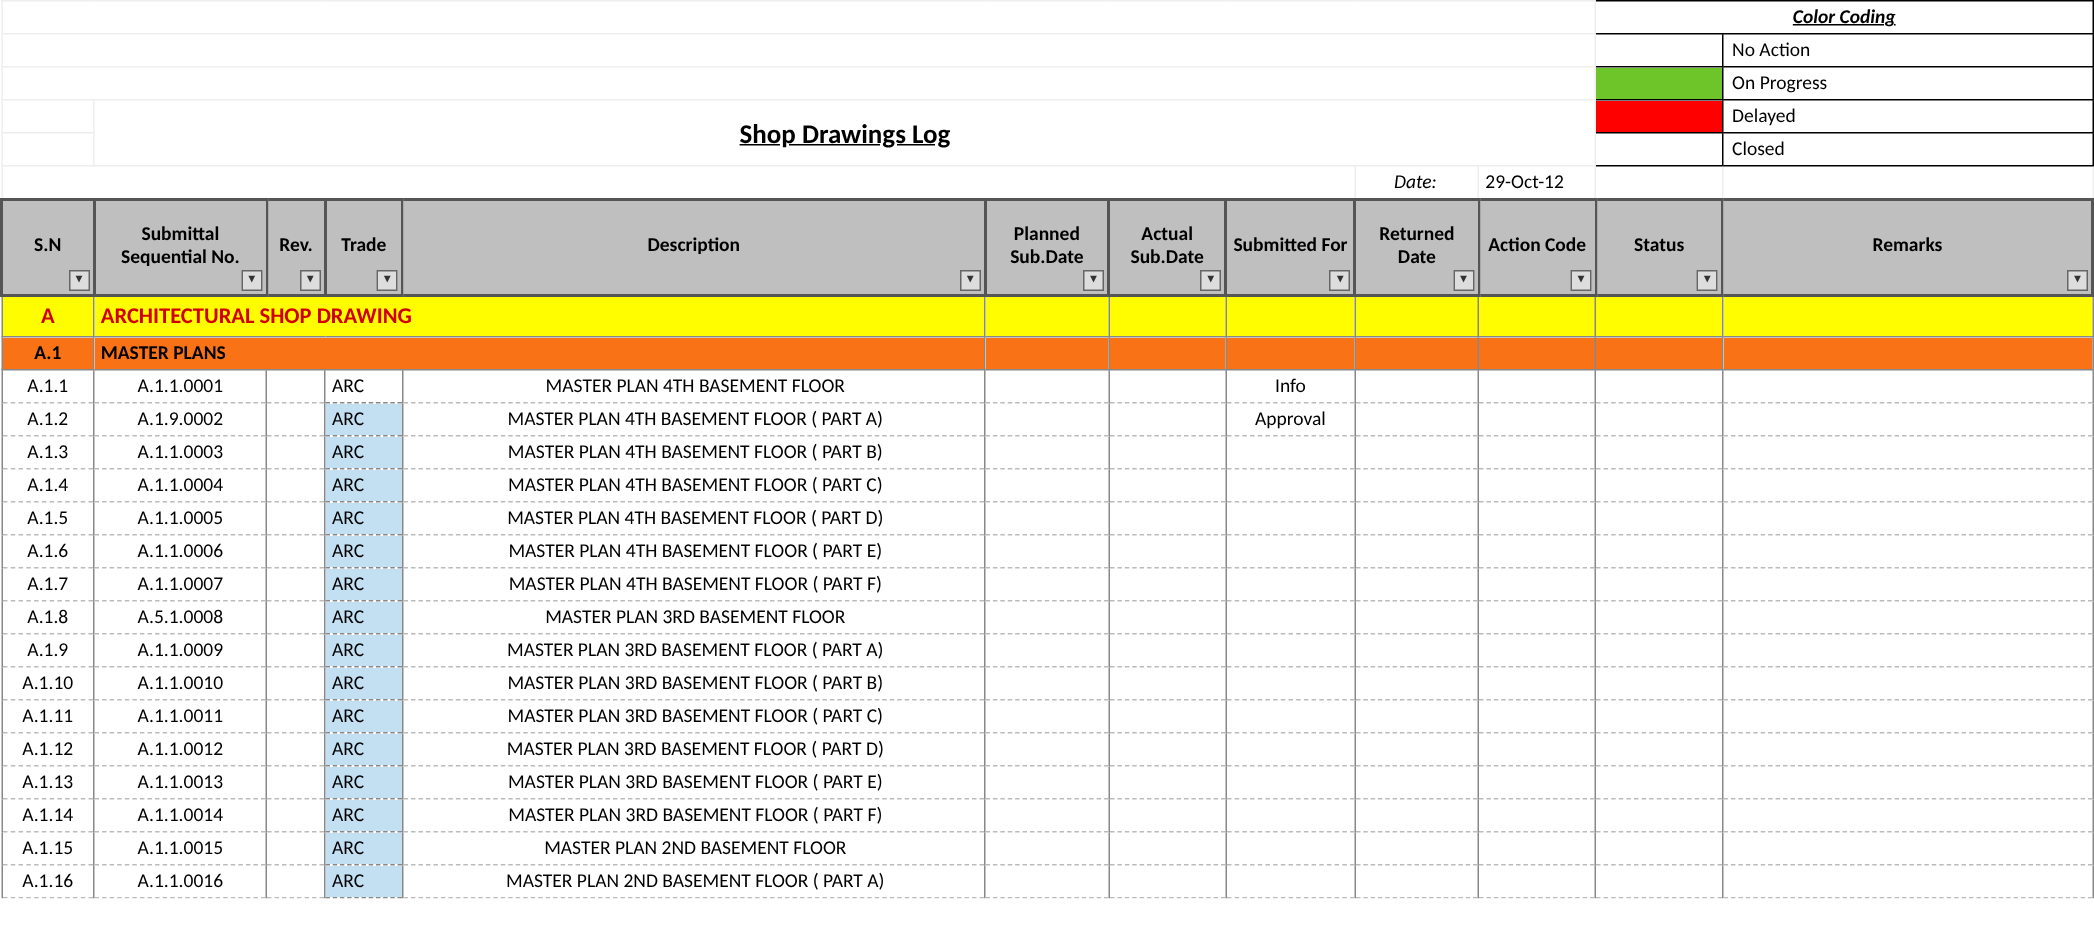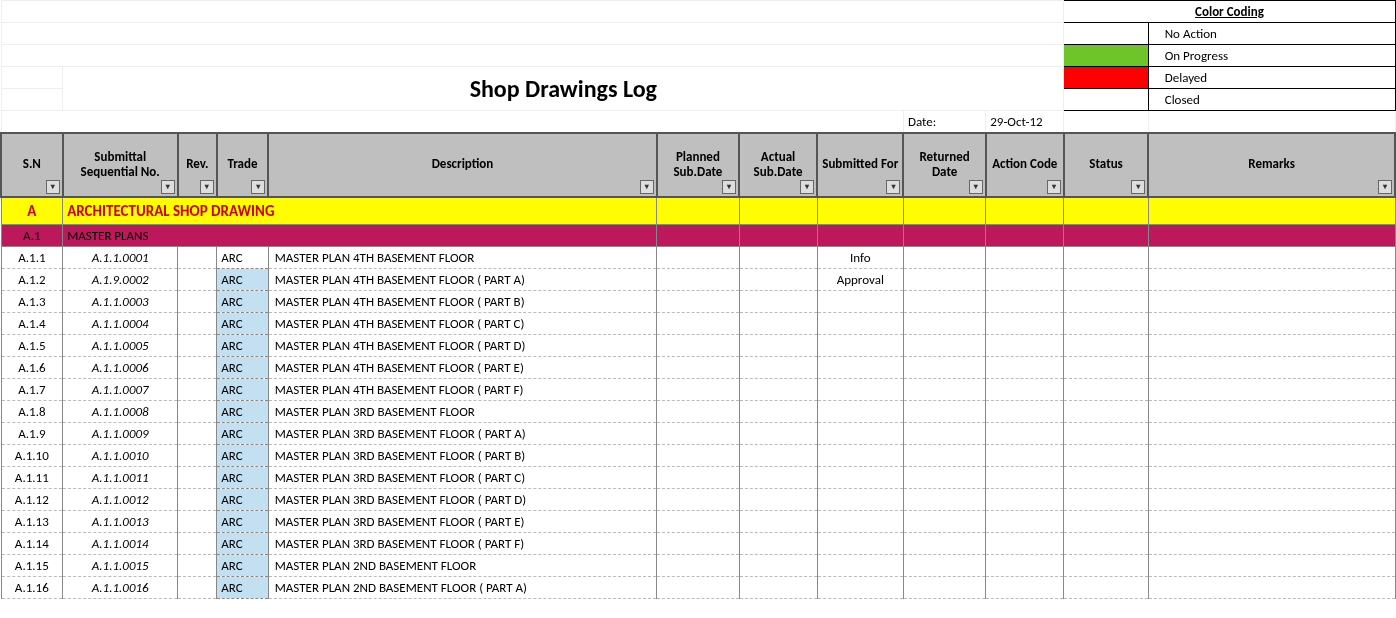--- a/index.html
+++ b/index.html
@@ -24,33 +24,35 @@
     text-overflow: clip;
     vertical-align: middle;
   }
   
   .top-area td {
     border: 1px solid #eee;
   }
   .title-cell {
     text-align: center;
     font-weight: bold;
-    font-size: 24px;
+    font-size: 18px;
+    text-decoration: underline;
     height: 42px !important;
   }
-  .date-label { text-align: left; padding-right: 6px; }
+  .date-label { text-align: center; padding-right: 6px; font-style: italic; }
   
   .legend-title {
     text-align: center;
     font-weight: bold;
     text-decoration: underline;
     border: 1px solid #000 !important;
+    font-style: italic;
   }
   .legend-swatch { border: 1px solid #000 !important; }
-  .legend-label { border: 1px solid #000 !important; padding-left: 16px; }
+  .legend-label { border: 1px solid #000 !important; padding-left: 6px; }
   .sw-noaction { background: #fff; }
   .sw-progress { background: #6ec52a; }
   .sw-delayed  { background: #ff0000; }
   .sw-closed   { background: #fff; }
 
   
   tr.col-headers th {
     background: #bfbfbf;
     border: 2px solid #555;
     font-weight: bold;
@@ -84,44 +86,44 @@
     border: 1px solid #888;
     font-weight: bold;
     color: #d10000;
     height: 28px;
     font-size: 15px;
   }
   tr.cat-row td:first-child { text-align: center; }
 
   
   tr.sub-row td {
-    background: #be185d;
+    background: #f97316;
     border: 1px solid #888;
-    font-weight: normal;
+    font-weight: bold;
     height: 22px;
   }
   tr.sub-row td:first-child { text-align: center; }
 
   
   tr.data-row td {
     border-left: 1px solid #888;
     border-right: 1px solid #888;
     border-top: 1px dashed #bbb;
     border-bottom: 1px dashed #bbb;
     height: 22px;
   }
   tr.data-row td.sn { text-align: center; padding-left: 4px; }
-  tr.data-row td.seq { text-align: center; font-style: italic; }
+  tr.data-row td.seq { text-align: center; }
   tr.data-row td.trade {
     background: #c2e0f2;
     border: 1px dashed #888;
     text-align: left;
   }
   tr.data-row td.trade.plain { background: #fff; }
-  tr.data-row td.desc { text-align: left; padding-left: 6px; }
+  tr.data-row td.desc { text-align: center; padding-left: 6px; }
   tr.data-row td.center { text-align: center; }
 
   
   .c-sn   { width: 60px; }
   .c-seq  { width: 112px; }
   .c-rev  { width: 38px; }
   .c-tr   { width: 50px; }
   .c-desc { width: 378px; }
   .c-pln  { width: 80px; }
   .c-act  { width: 76px; }
@@ -320,21 +322,21 @@
         <td></td>
         <td></td>
         <td class="center"></td>
         <td></td>
         <td></td>
         <td></td>
         <td></td>
       </tr>
       <tr class="data-row">
         <td class="sn">A.1.8</td>
-        <td class="seq">A.1.1.0008</td>
+        <td class="seq">A.5.1.0008</td>
         <td></td>
         <td class="trade">ARC</td>
         <td class="desc">MASTER PLAN  3RD BASEMENT FLOOR</td>
         <td></td>
         <td></td>
         <td class="center"></td>
         <td></td>
         <td></td>
         <td></td>
         <td></td>

